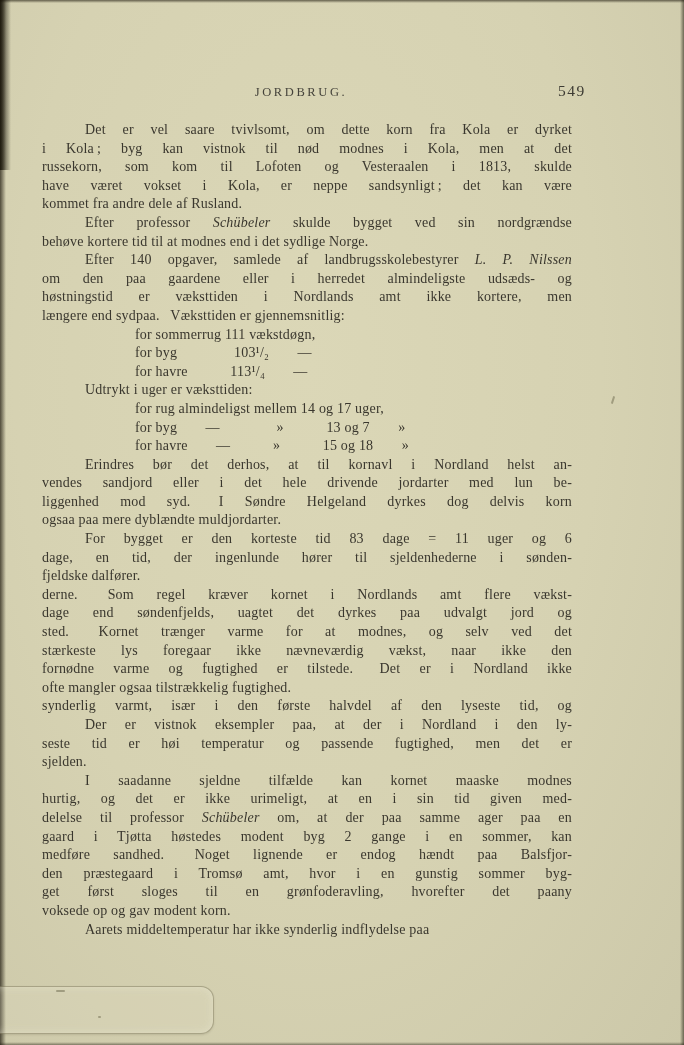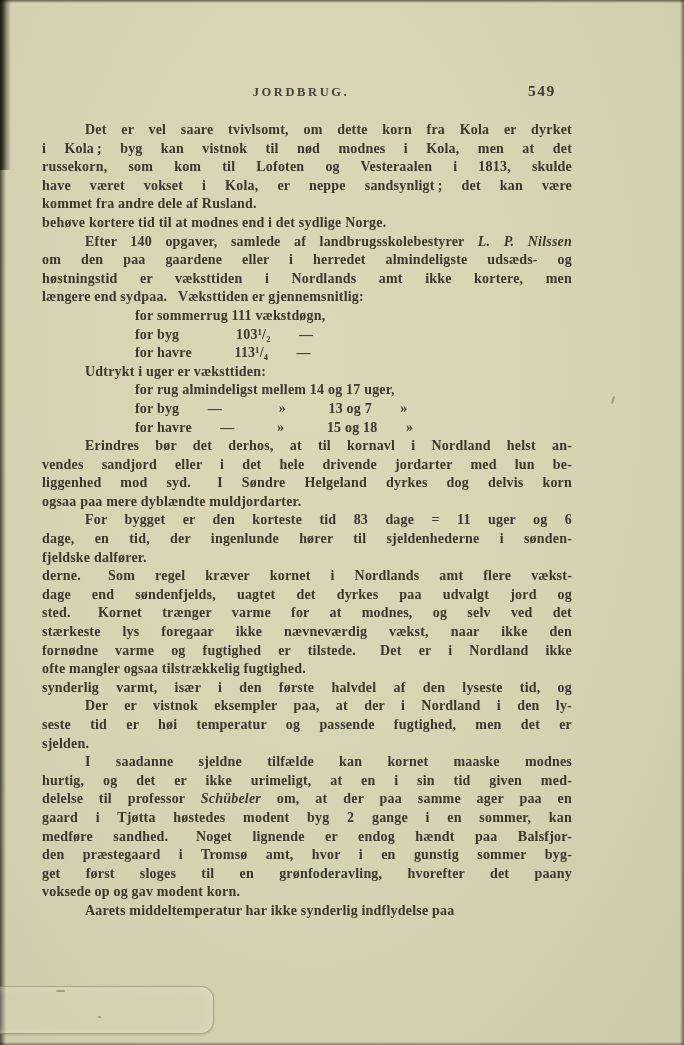--- a/index.html
+++ b/index.html
@@ -1,35 +1,34 @@
 <!DOCTYPE html>
 <html><head>
 <meta charset="utf-8">
 <style>
   html,body{margin:0;padding:0;background:#202018;}
   .page{
     position:relative;width:684px;height:1045px;overflow:hidden;
     background:
       radial-gradient(ellipse at 45% 35%, #dbd7b7 0%, #d6d2b2 55%, #ccc8a9 100%);
     font-family:"Liberation Serif","DejaVu Serif",serif;
-    font-weight:bold;
   }
   .edge{position:absolute;pointer-events:none;}
   .edge-left{left:0;top:0;bottom:0;width:6px;background:linear-gradient(to right,rgba(24,19,8,.7),rgba(24,19,8,0));}
   .corner-tl{left:0;top:0;width:11px;height:170px;background:linear-gradient(to right,rgba(18,14,5,.85),rgba(18,14,5,0));}
   .edge-top{left:0;right:0;top:0;height:3px;background:linear-gradient(to bottom,rgba(24,19,8,.6),rgba(24,19,8,0));}
   .edge-right{right:0;top:0;bottom:0;width:4px;background:linear-gradient(to left,rgba(24,19,8,.55),rgba(24,19,8,0));}
   .edge-bottom{left:0;right:0;bottom:0;height:3px;background:linear-gradient(to top,rgba(24,19,8,.45),rgba(24,19,8,0));}
 
   .header-title{
     position:absolute;top:85px;left:301px;transform:translateX(-50%);
     font-size:12.5px;letter-spacing:2.6px;color:#45433b;white-space:nowrap;
   }
   .page-number{
-    position:absolute;top:82px;left:528px;
+    position:absolute;top:82px;left:558px;
     font-size:15.5px;letter-spacing:1.5px;color:#3d3b33;
   }
 
   .text-block{
     position:absolute;left:42px;top:121px;width:530px;
     font-size:14px;line-height:18.6px;color:#3a372e;
     letter-spacing:.2px;
   }
   .line{text-align:justify;text-align-last:left;min-height:18.6px;}
   .line.just{text-align-last:justify;}
@@ -61,20 +60,21 @@
 
   <div class="header-title">JORDBRUG.</div>
   <div class="page-number">549</div>
 
   <div class="text-block">
       <div class="line in1 just"><span>Det er vel saare tvivlsomt, om dette korn fra Kola er dyrket</span></div>
       <div class="line in0 just"><span>i Kola ; byg kan vistnok til nød modnes i Kola, men at det</span></div>
       <div class="line in0 just"><span>russekorn, som kom til Lofoten og Vesteraalen i 1813, skulde</span></div>
       <div class="line in0 just"><span>have været vokset i Kola, er neppe sandsynligt ; det kan være</span></div>
       <div class="line in0"><span>kommet fra andre dele af Rusland.</span></div>
+      <div class="line in1 just"><span>Efter professor </span><span class="it">Schübeler</span><span> skulde bygget ved sin nordgrændse</span></div>
       <div class="line in0"><span>behøve kortere tid til at modnes end i det sydlige Norge.</span></div>
       <div class="line in1 just"><span>Efter 140 opgaver, samlede af landbrugsskolebestyrer </span><span class="it">L. P. Nilssen</span></div>
       <div class="line in0 just"><span>om den paa gaardene eller i herredet almindeligste udsæds- og</span></div>
       <div class="line in0 just"><span>høstningstid er væksttiden i Nordlands amt ikke kortere, men</span></div>
       <div class="line in0"><span>længere end sydpaa.  Væksttiden er gjennemsnitlig:</span></div>
       <div class="line in2"><span>for sommerrug 111 vækstdøgn,</span></div>
       <div class="line in2"><span>for byg    103¹/₂  —</span></div>
       <div class="line in2"><span>for havre   113¹/₄  —</span></div>
       <div class="line in1"><span>Udtrykt i uger er væksttiden:</span></div>
       <div class="line in2"><span>for rug almindeligst mellem 14 og 17 uger,</span></div>

